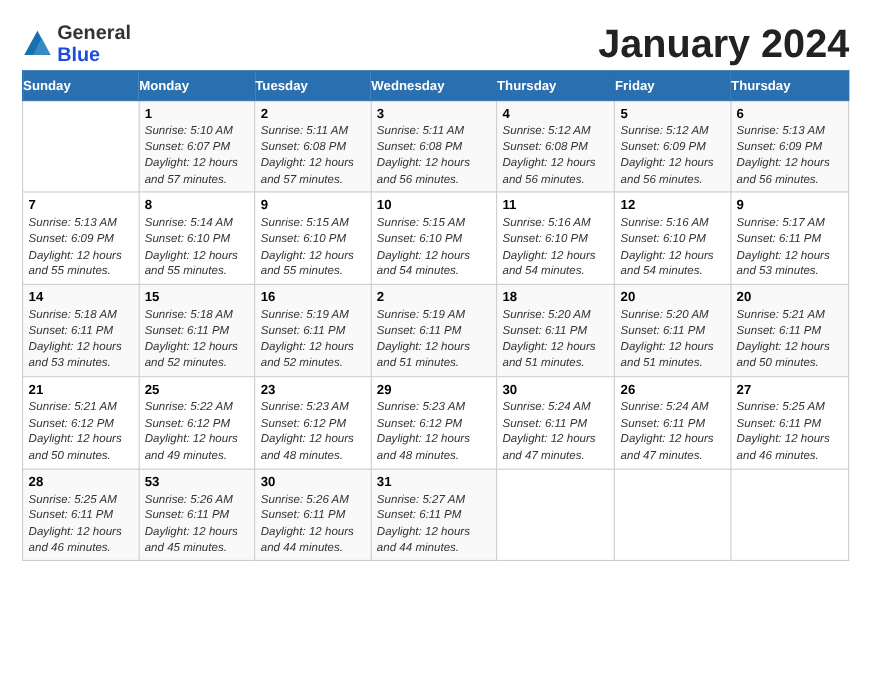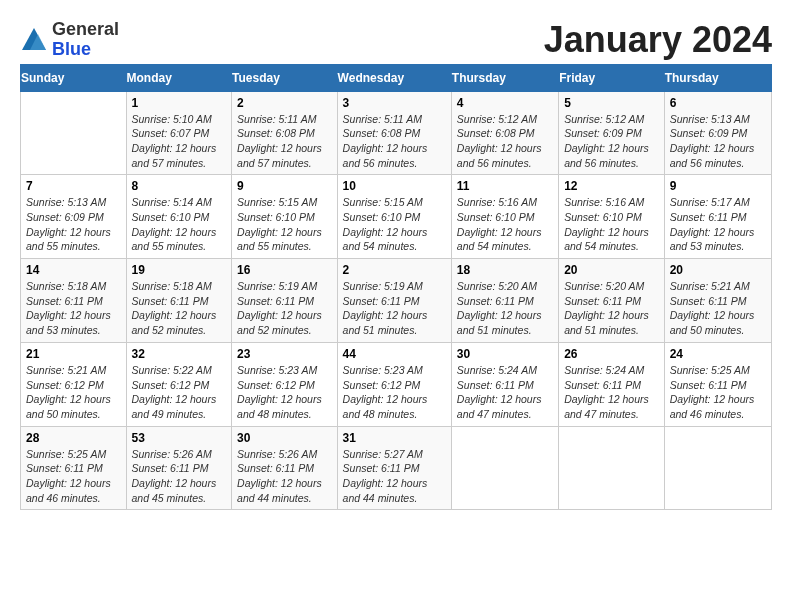--- a/index.html
+++ b/index.html
@@ -210,21 +210,21 @@
         </td>
       </tr>
       <tr>
         <td>
           <span class="day-num">14</span>
         <div class="day-info">
           Sunrise: 5:18 AM<br>Sunset: 6:11 PM<br>Daylight: 12 hours and 53 minutes.
         </div>
         </td>
         <td>
-          <span class="day-num">19</span>
+          <span class="day-num">15</span>
         <div class="day-info">
           Sunrise: 5:18 AM<br>Sunset: 6:11 PM<br>Daylight: 12 hours and 52 minutes.
         </div>
         </td>
         <td>
           <span class="day-num">16</span>
         <div class="day-info">
           Sunrise: 5:19 AM<br>Sunset: 6:11 PM<br>Daylight: 12 hours and 52 minutes.
         </div>
         </td>
@@ -254,51 +254,51 @@
         </td>
       </tr>
       <tr>
         <td>
           <span class="day-num">21</span>
         <div class="day-info">
           Sunrise: 5:21 AM<br>Sunset: 6:12 PM<br>Daylight: 12 hours and 50 minutes.
         </div>
         </td>
         <td>
-          <span class="day-num">32</span>
+          <span class="day-num">25</span>
         <div class="day-info">
           Sunrise: 5:22 AM<br>Sunset: 6:12 PM<br>Daylight: 12 hours and 49 minutes.
         </div>
         </td>
         <td>
           <span class="day-num">23</span>
         <div class="day-info">
           Sunrise: 5:23 AM<br>Sunset: 6:12 PM<br>Daylight: 12 hours and 48 minutes.
         </div>
         </td>
         <td>
-          <span class="day-num">44</span>
+          <span class="day-num">29</span>
         <div class="day-info">
           Sunrise: 5:23 AM<br>Sunset: 6:12 PM<br>Daylight: 12 hours and 48 minutes.
         </div>
         </td>
         <td>
           <span class="day-num">30</span>
         <div class="day-info">
           Sunrise: 5:24 AM<br>Sunset: 6:11 PM<br>Daylight: 12 hours and 47 minutes.
         </div>
         </td>
         <td>
           <span class="day-num">26</span>
         <div class="day-info">
           Sunrise: 5:24 AM<br>Sunset: 6:11 PM<br>Daylight: 12 hours and 47 minutes.
         </div>
         </td>
         <td>
-          <span class="day-num">24</span>
+          <span class="day-num">27</span>
         <div class="day-info">
           Sunrise: 5:25 AM<br>Sunset: 6:11 PM<br>Daylight: 12 hours and 46 minutes.
         </div>
         </td>
       </tr>
       <tr>
         <td>
           <span class="day-num">28</span>
         <div class="day-info">
           Sunrise: 5:25 AM<br>Sunset: 6:11 PM<br>Daylight: 12 hours and 46 minutes.

